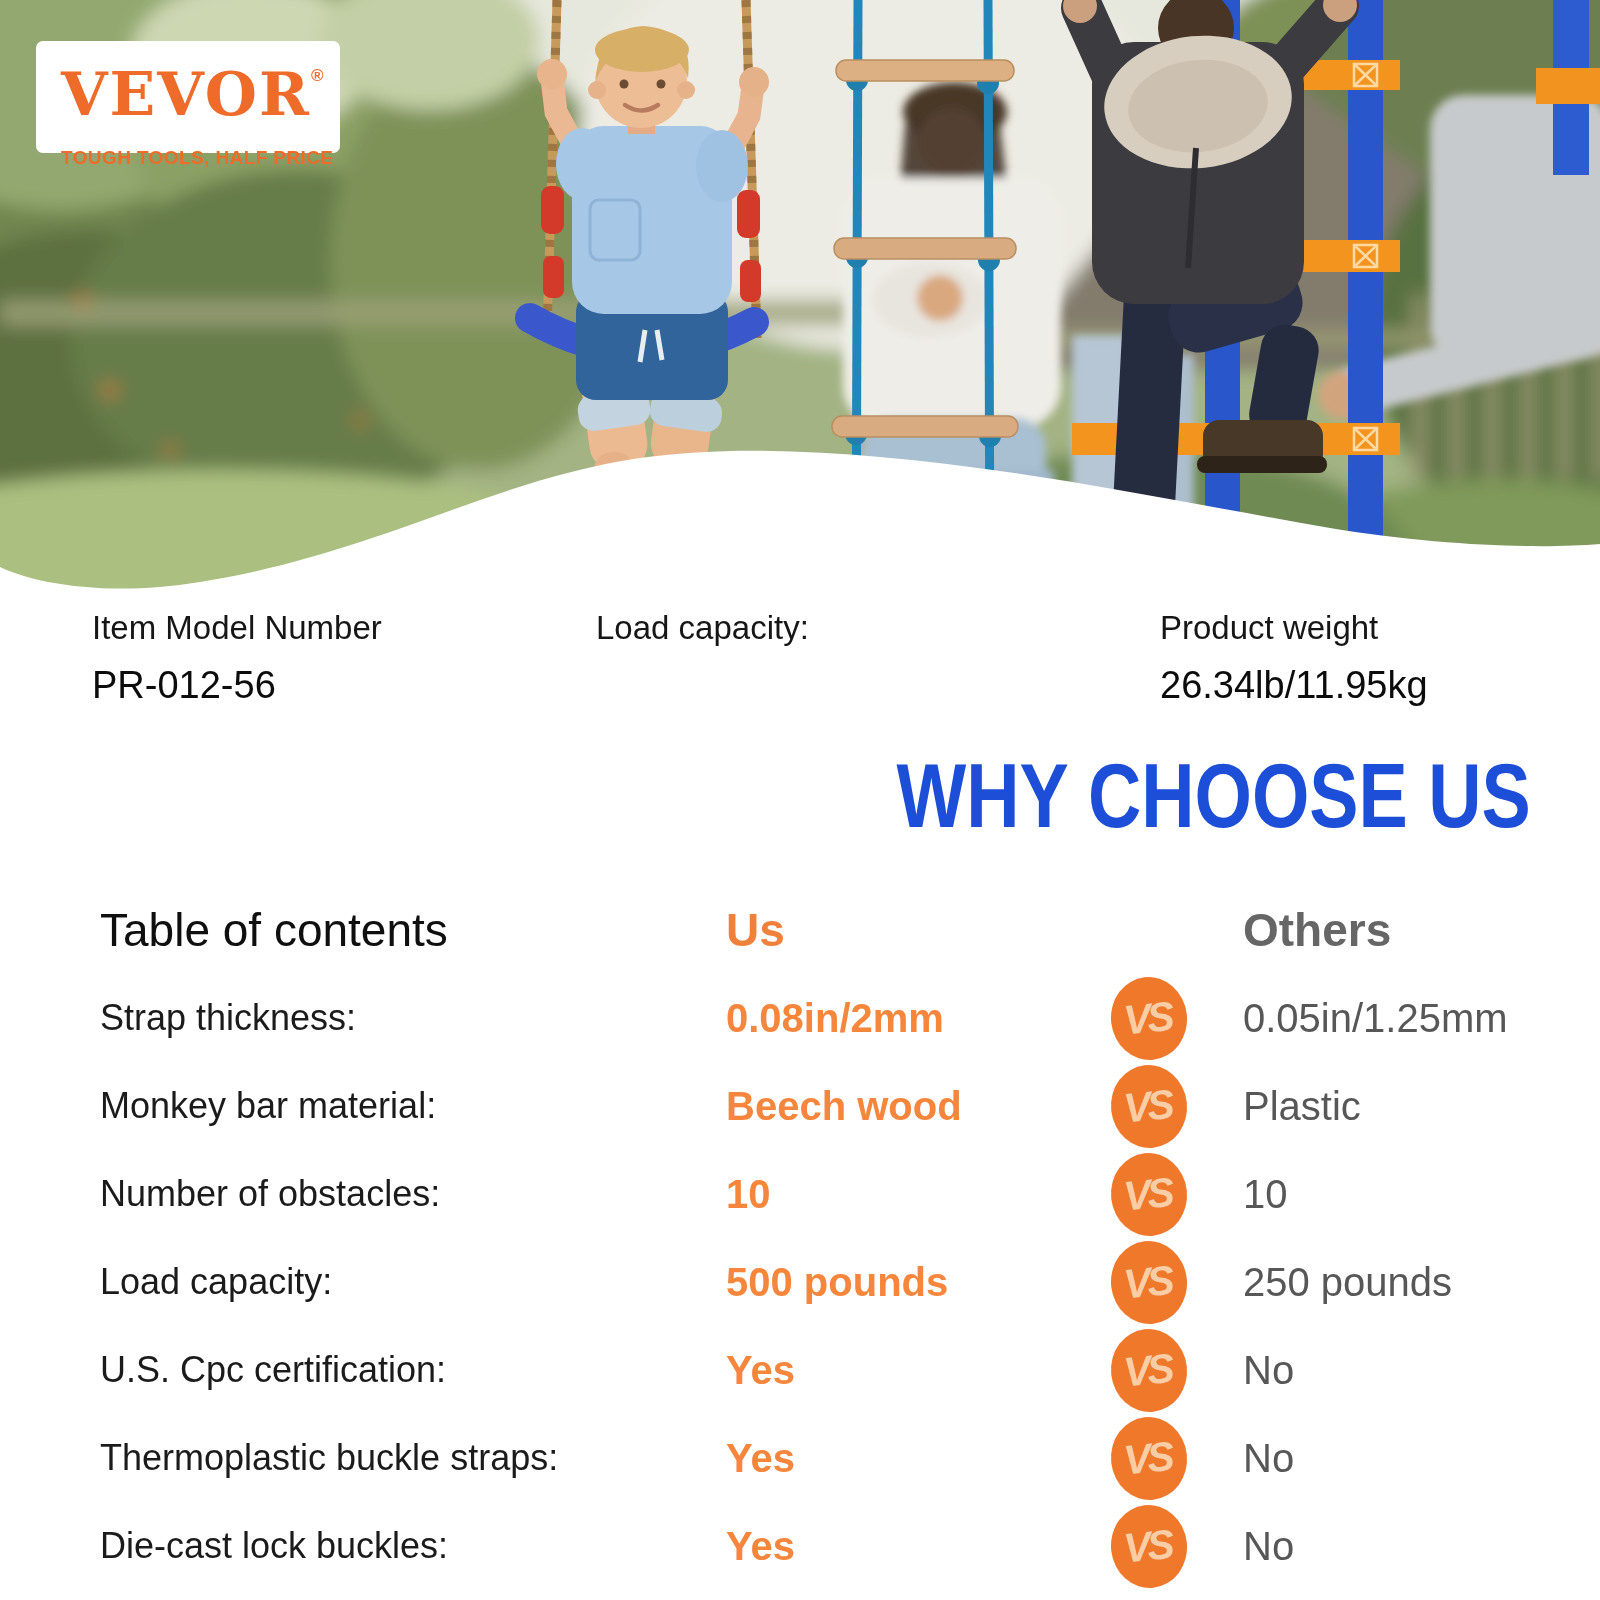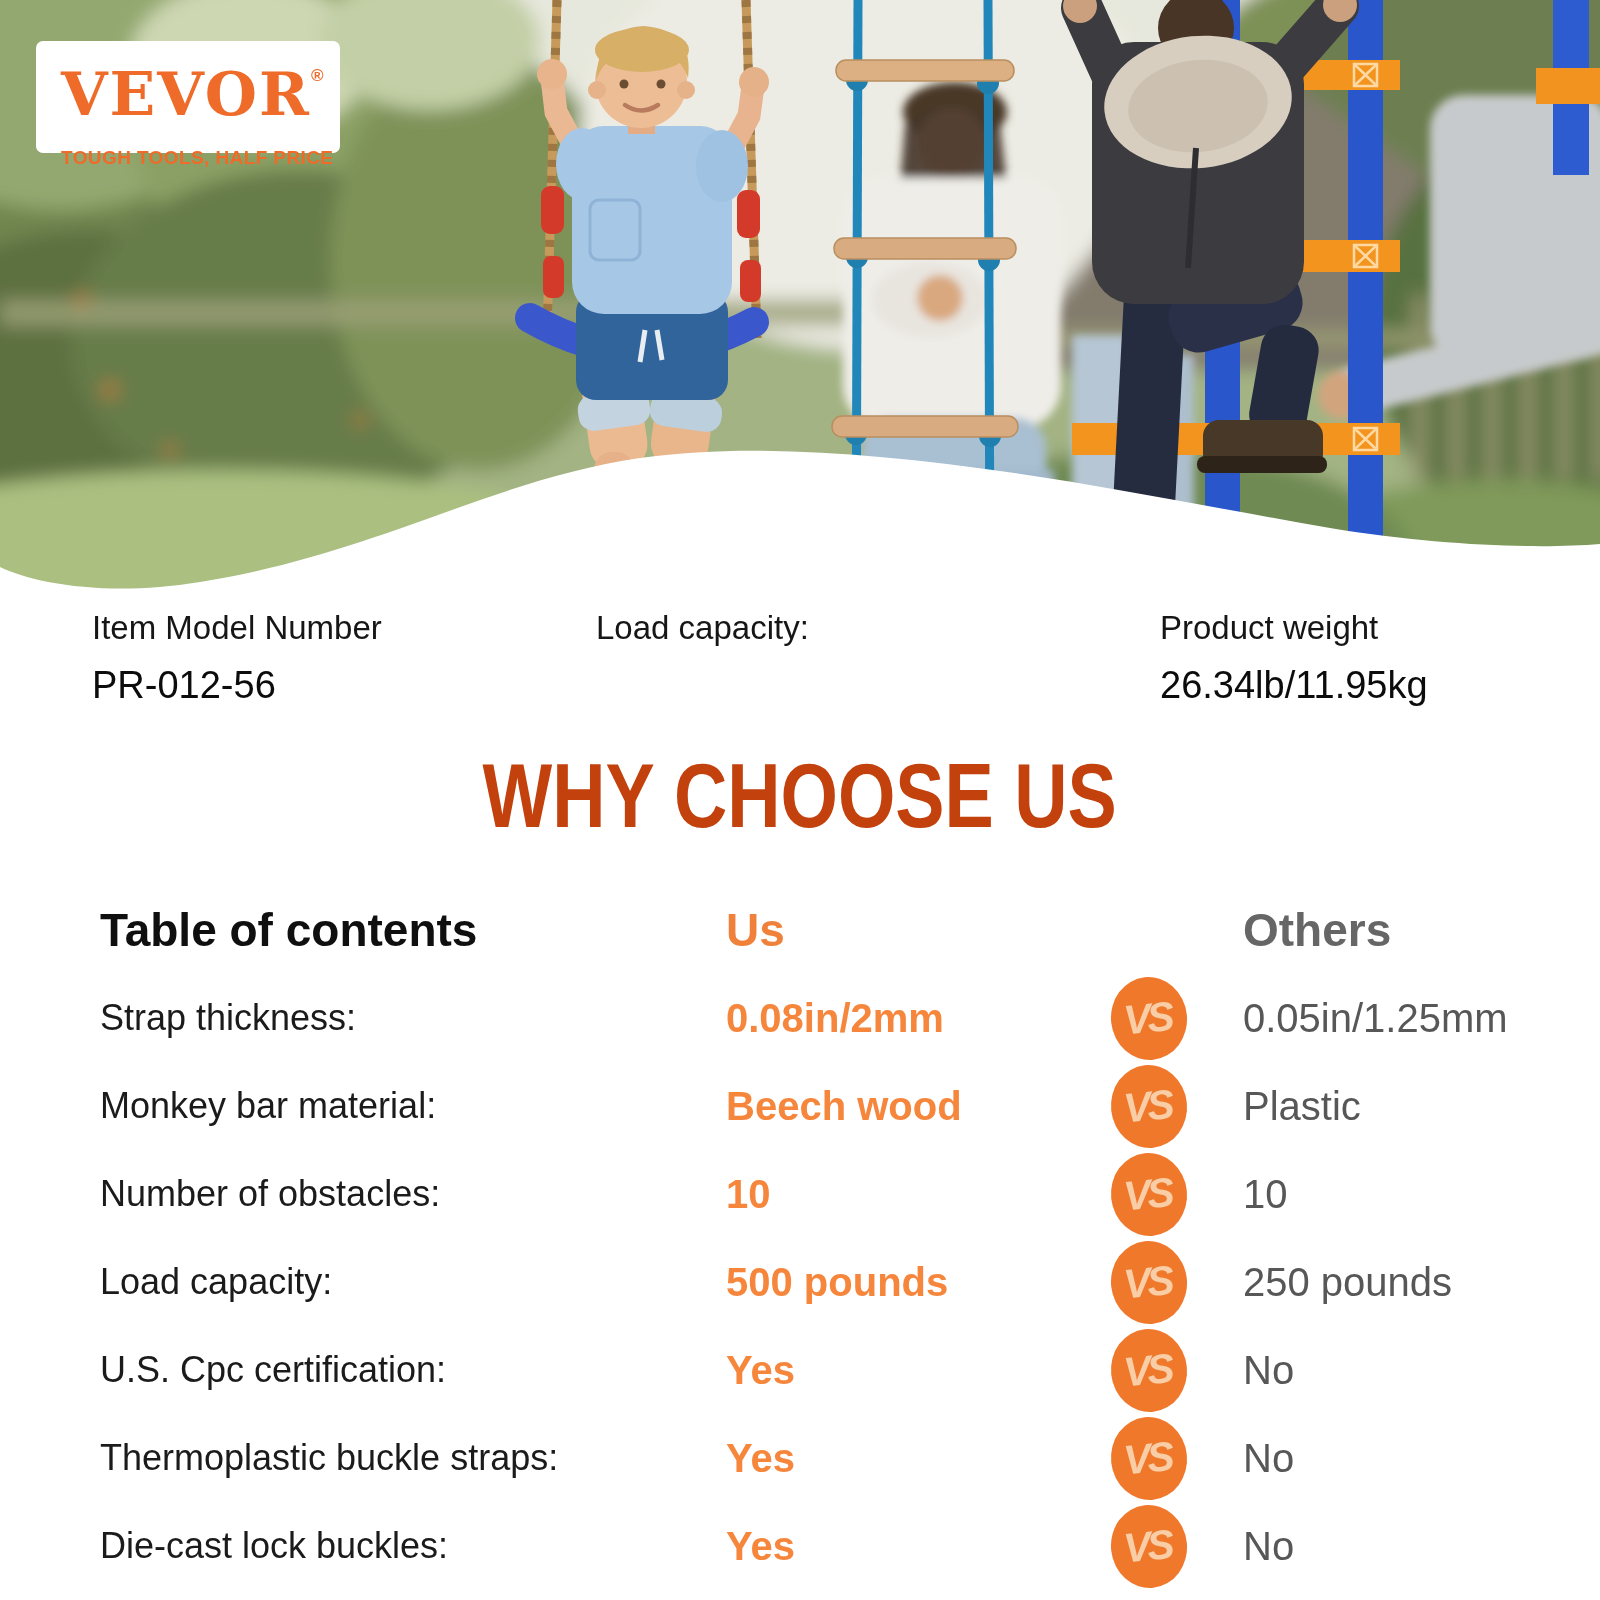--- a/index.html
+++ b/index.html
@@ -20,33 +20,33 @@
   .logo-tagline{position:absolute;left:25px;top:95px;font-size:19px;font-weight:bold;
                 color:#ee6b2a;letter-spacing:0.4px;white-space:nowrap;margin-top:11px;}
 
   
   .info-item{position:absolute;top:608px;white-space:nowrap;}
   .info-item .info-label{font-size:33px;color:#161616;line-height:40px;}
   .info-item .info-value{font-size:38px;font-weight:normal;color:#0c0c0c;line-height:46px;margin-top:14px;}
   .info-1{left:92px;} .info-2{left:596px;} .info-3{left:1160px;}
 
   
-  .section-title{position:absolute;top:748px;left:0;width:1600px;text-align:center;
-                 color:#c2410c;font-size:90px;font-weight:800;line-height:96px;letter-spacing:0;}
+  .section-title{position:absolute;top:748px;left:0;width:1600px;text-align:right;
+                 color:#1d4ed8;font-size:90px;font-weight:800;line-height:96px;letter-spacing:0;}
   .section-title .squeeze{display:inline-block;transform:scaleX(0.82);transform-origin:center;}
 
   
   .cmp-table{position:absolute;top:886px;left:0;width:1600px;}
   .cmp-row{display:grid;grid-template-columns:626px 374px 98px auto;height:88px;
            align-items:center;padding-left:100px;}
   .cell-label{font-size:36px;color:#1b1b1b;white-space:nowrap;}
   .cell-us{font-size:40px;font-weight:bold;color:#f5863c;white-space:nowrap;}
   .cell-vs{display:flex;justify-content:center;align-items:center;}
   .cell-others{font-size:40px;color:#575757;padding-left:45px;white-space:nowrap;}
-  .cmp-header .cell-label{font-weight:bold;font-size:46px;color:#0f0f0f;}
+  .cmp-header .cell-label{font-weight:normal;font-size:46px;color:#0f0f0f;}
   .cmp-header .cell-us{font-size:46px;color:#f0813a;}
   .cmp-header .cell-others{font-size:46px;font-weight:bold;color:#666666;}
   .vs-badge{width:76px;height:83px;background:#f0782b;border-radius:50%;
             display:flex;align-items:center;justify-content:center;
             color:#f9cda6;font-weight:800;font-style:italic;font-size:41px;
             letter-spacing:-4px;transform:rotate(-6deg);padding-right:4px;box-sizing:border-box;}
 </style>
 </head>
 <body>
 

